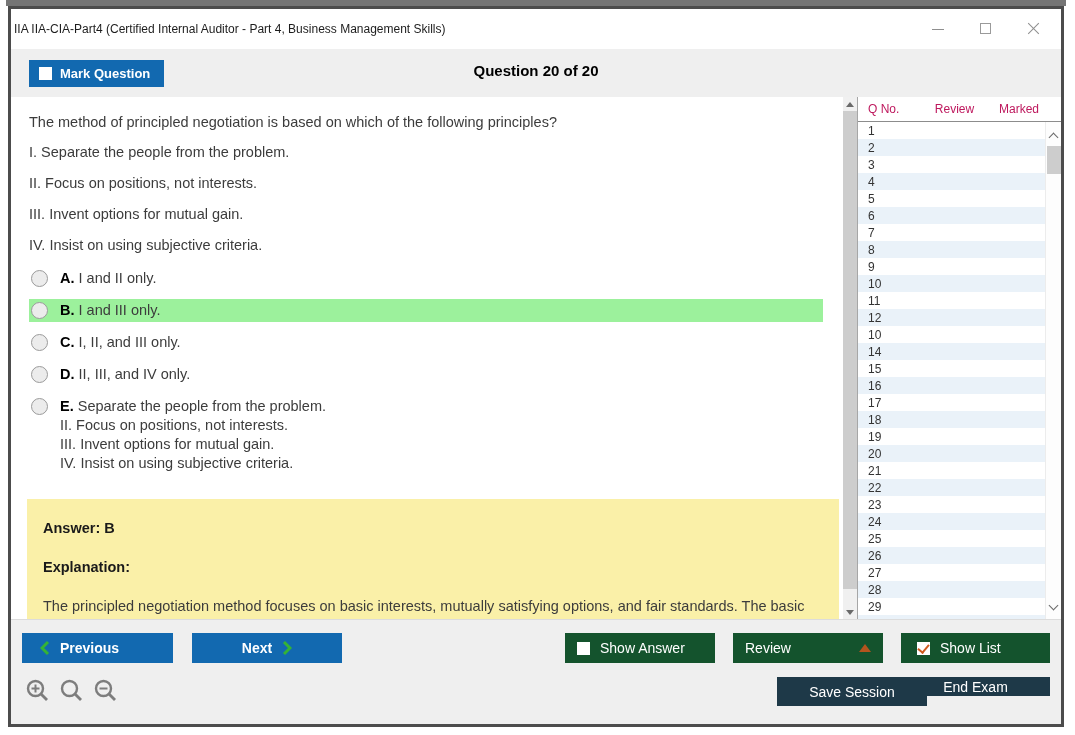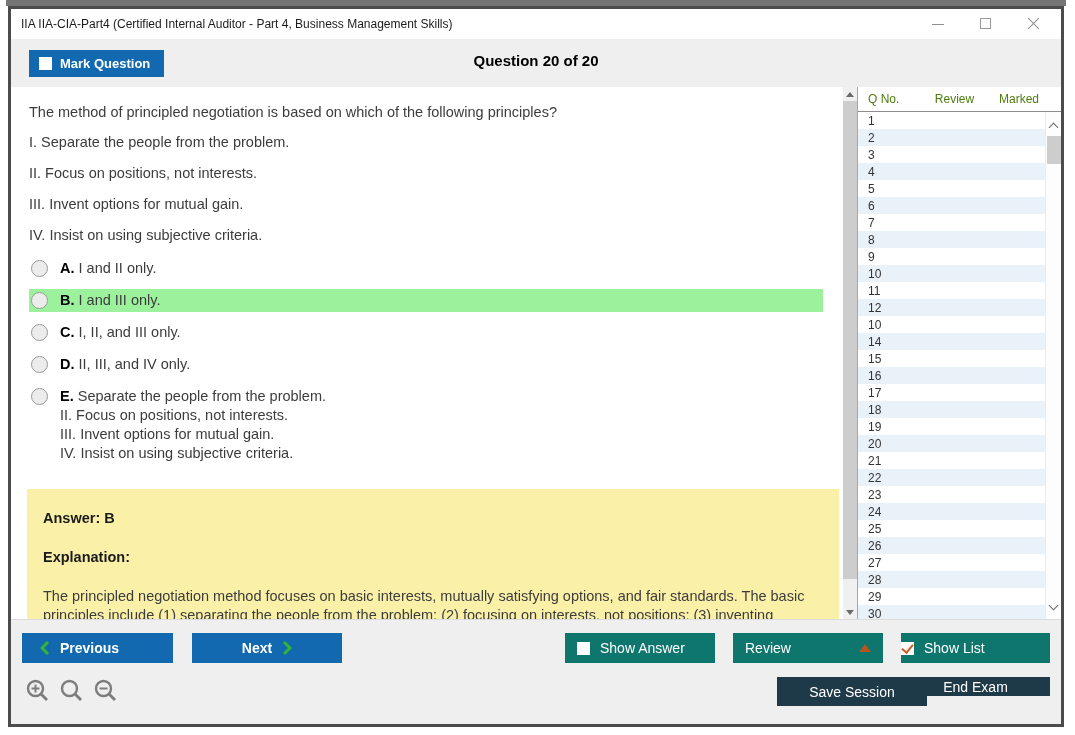--- a/index.html
+++ b/index.html
@@ -1,21 +1,21 @@
 <!DOCTYPE html>
 <html><head>
 <meta charset="utf-8">
 <style>
   * { margin:0; padding:0; box-sizing:border-box; }
   html,body { width:1075px; height:735px; background:#ffffff; font-family:"Liberation Sans", sans-serif; overflow:hidden; }
   .top-strip { position:absolute; left:6px; top:0; width:1060px; height:6px; background:#757575; }
   .window { position:absolute; left:8px; top:6px; width:1056px; height:721px; background:#ffffff; border:3px solid #4c4c4c; display:flex; flex-direction:column; }
 
   
-  .titlebar { height:30px; background:#ffffff; display:flex; align-items:center; padding-left:10px; flex:0 0 auto; }
+  .titlebar { height:40px; background:#ffffff; display:flex; align-items:center; padding-left:3px; flex:0 0 auto; }
   .titlebar .title { font-size:12px; color:#1c1c1c; }
   .win-controls { margin-left:auto; display:flex; align-items:center; gap:34px; padding-right:20px; }
   .win-btn { width:14px; height:14px; position:relative; cursor:pointer; }
   .glyph-min { position:absolute; left:1px; top:7px; width:12px; height:1px; background:#8f8f8f; }
   .glyph-max { position:absolute; left:1px; top:1px; width:11px; height:11px; border:1px solid #9a9a9a; }
   .glyph-close-a,.glyph-close-b { position:absolute; left:-1px; top:6px; width:15px; height:1px; background:#8f8f8f; }
   .glyph-close-a { transform:rotate(45deg); }
   .glyph-close-b { transform:rotate(-45deg); }
 
   
@@ -42,48 +42,48 @@
 
   
   .vscroll { width:14px; background:#f0f0f0; position:relative; flex:0 0 auto; }
   .vscroll .arrow { position:absolute; left:0; width:14px; height:14px; display:flex; align-items:center; justify-content:center; }
   .tri-up { width:0; height:0; border-left:4px solid transparent; border-right:4px solid transparent; border-bottom:5px solid #6a6a6a; }
   .tri-down { width:0; height:0; border-left:4px solid transparent; border-right:4px solid transparent; border-top:5px solid #6a6a6a; }
   .vscroll .thumb { position:absolute; left:0; top:14px; width:14px; height:478px; background:#cdcdcd; }
 
   
   .qlist { flex:1 1 auto; border-left:1px solid #a6a6a6; display:flex; flex-direction:column; background:#fff; min-width:0; }
-  .qlist-header { height:25px; display:flex; align-items:center; font-size:12px; color:#4d7c0f; border-bottom:1px solid #8c8c8c; flex:0 0 auto; }
+  .qlist-header { height:25px; display:flex; align-items:center; font-size:12px; color:#be185d; border-bottom:1px solid #8c8c8c; flex:0 0 auto; }
   .qh-no { width:52px; padding-left:10px; }
   .qh-ans { flex:1; text-align:center; }
   .qh-mark { width:62px; }
   .qlist-body { flex:1 1 auto; display:flex; min-height:0; }
   .qrows { flex:1 1 auto; overflow:hidden; }
   .qrow { height:17px; display:flex; align-items:center; font-size:12px; color:#333; cursor:pointer; }
   .qrow.stripe { background:#eaf2f9; }
   .c-no { width:52px; padding-left:10px; }
   .c-ans { flex:1; text-align:center; }
   .c-mark { width:50px; }
   .list-scroll { width:16px; background:#fdfdfd; border-left:1px solid #ececec; position:relative; flex:0 0 auto; }
   .chev { position:absolute; left:4px; width:7px; height:7px; border-left:1.5px solid #6a6a6a; border-top:1.5px solid #6a6a6a; }
   .chev-up { top:12px; transform:rotate(45deg); }
   .chev-down { bottom:10px; transform:rotate(225deg); }
   .list-scroll .thumb { position:absolute; left:1px; top:24px; width:14px; height:28px; background:#cdcdcd; }
 
   
   .footer { height:105px; background:#efefef; position:relative; flex:0 0 auto; border-top:1px solid #dcdcdc; }
   .fbtn { position:absolute; height:30px; border:none; font-family:inherit; font-size:14px; font-weight:bold; color:#fff; display:flex; align-items:center; cursor:pointer; }
   .btn-blue { background:#1269b0; }
-  .btn-orange { background:#0f766e; }
+  .btn-orange { background:#14532d; }
   .btn-navy { background:#1e3948; font-weight:normal; font-size:14px; justify-content:center; }
   .btn-prev { left:11px; top:13px; width:151px; padding-left:18px; gap:10px; }
   .btn-next { left:181px; top:13px; width:150px; justify-content:center; gap:10px; }
   .btn-showanswer { left:554px; top:13px; width:150px; padding-left:12px; gap:10px; font-weight:normal; }
   .btn-review { left:722px; top:13px; width:150px; padding-left:12px; font-weight:normal; }
-  .btn-showlist { left:890px; top:13px; width:149px; padding-left:0; gap:10px; font-weight:normal; }
+  .btn-showlist { left:890px; top:13px; width:149px; padding-left:16px; gap:10px; font-weight:normal; }
   .btn-save { left:722px; top:57px; width:150px; height:29px;margin-left:44px; }
   .btn-end { left:890px; top:57px; width:149px; height:19px; }
   .review-tri { margin-left:auto; margin-right:12px; width:0; height:0; border-left:6px solid transparent; border-right:6px solid transparent; border-bottom:8px solid #b4541e; }
   .cb-checked { position:relative; }
   .cb-checked::after { content:""; position:absolute; left:3px; top:0px; width:5px; height:9px; border-right:2px solid #d05a1e; border-bottom:2px solid #d05a1e; transform:rotate(40deg); }
   .chevron-svg { display:block; }
   .zoom-controls { position:absolute; left:14px; top:58px; display:flex; gap:9px; align-items:center; }
   .zoom-controls svg { display:block; cursor:pointer; }
 </style>
 </head>

